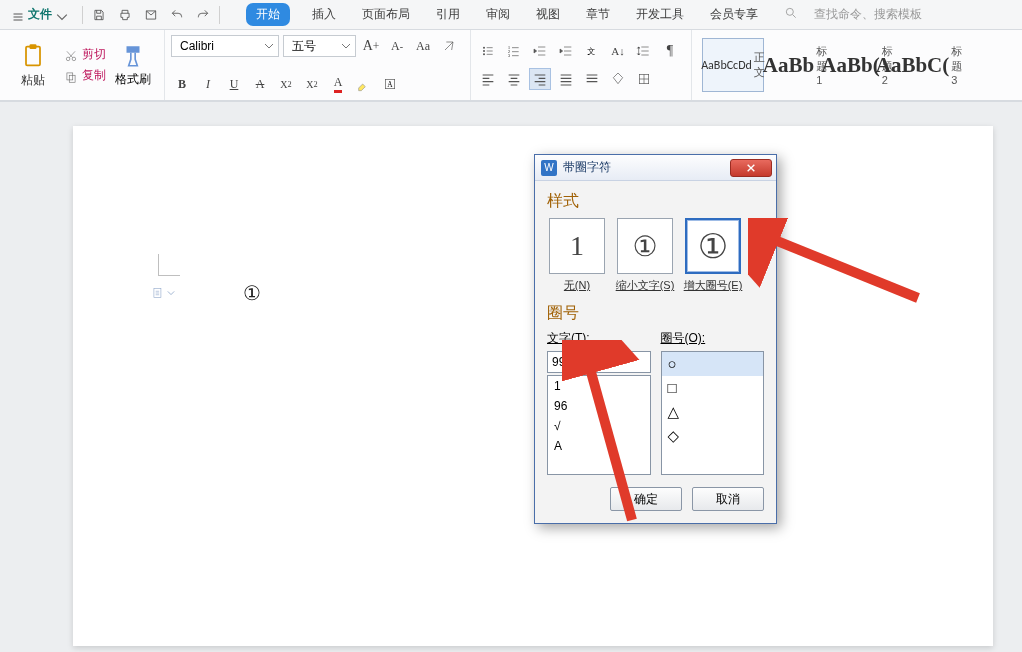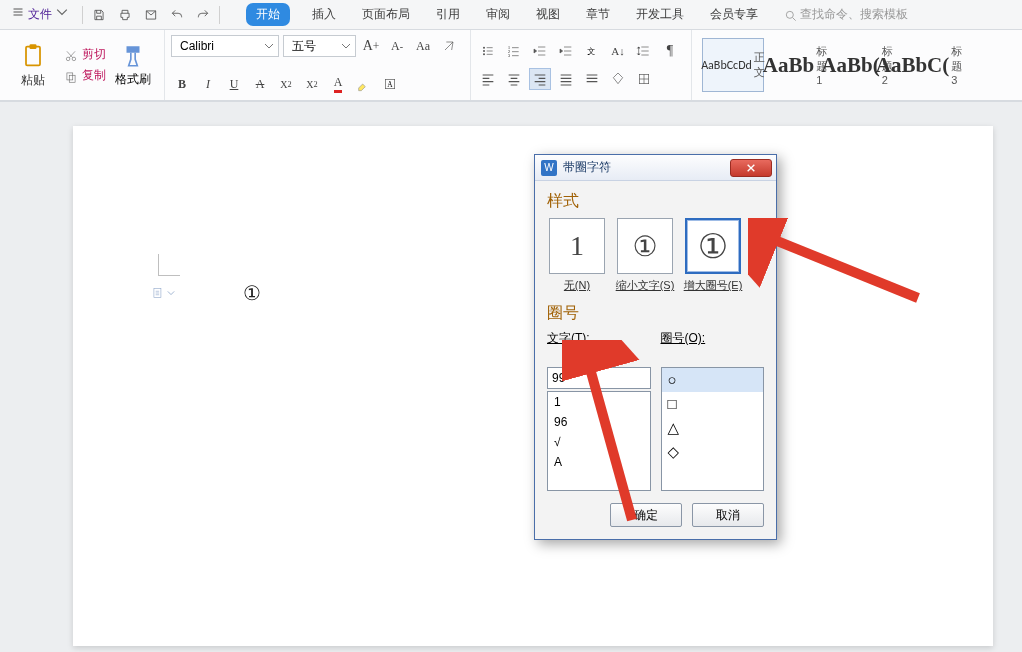--- a/index.html
+++ b/index.html
@@ -15,37 +15,38 @@
 
   
   .menubar {
     height: 30px;
     background: #f5f6f7;
     display: flex; align-items: center;
     padding: 0 6px;
     border-bottom: 1px solid #d7dbe0;
   }
   .file-menu {
-    display:flex; align-items:flex-start; gap:4px;
-    padding: 2px 6px; color:#4c1d95;
+    display:flex; align-items:flex-end; gap:4px;
+    padding: 2px 6px; color:#0f766e;
     cursor:pointer;
+    font-weight:bold;
   }
   .file-menu svg { width:12px; height:12px; }
   .vdiv { width:1px; height:18px; background:#d0d0d0; margin:0 8px; }
   .qa-icons { display:flex; align-items:center; gap:10px; }
   .qa-icons .qi { width:16px; height:16px; color:#555; display:flex; align-items:center; justify-content:center; }
   .qa-icons .qi svg { width:14px; height:14px; }
   .tabs { display:flex; align-items:center; gap:18px; margin-left:18px; }
   .tab { color:#3c3c3c; padding:4px 4px; cursor:pointer; }
   .tab.active {
     background:#2f8ae1; color:#fff; border-radius:7px; padding:3px 10px;
   }
   .searchbox {
     margin-left: 14px;
-    display:flex; align-items:flex-end; gap:2px;
+    display:flex; align-items:flex-start; gap:16px;
     color:#999;
     padding:3px 8px;
   }
   .searchbox svg { width:14px; height:14px; }
 
   
   .ribbon {
     height: 72px;
     background: #fcfcfd;
     border-bottom: 2px solid #d7dbe0;
@@ -168,21 +169,21 @@
   .optbox {
     width:56px; height:56px; background:#fff; border:1px solid #9aa4b0;
     display:flex; align-items:center; justify-content:center;
     font-family:"Times New Roman","SimSun",serif;
     font-size:28px; color:#444;
   }
   .option.sel .optbox { border:2px solid #2e6cc0; box-shadow:0 0 0 1px #9fbce6 inset; }
   .option .optlbl { font-size:11px; color:#333; text-align:center; }
   .two-cols { display:flex; gap:10px; margin-top:6px; }
   .col { flex:1; }
-  .col .clabel { font-size:12px; margin-bottom:20px; }
+  .col .clabel { font-size:12px; margin-bottom:4px; }
   .txtinput {
     width:100%; height:22px; border:1px solid #8895a5;
     padding:0 4px; font-size:12px; background:#fff;
   }
   .listbox {
     width:100%; height:100px; border:1px solid #8895a5;
     background:#fff; overflow:auto; margin-top:2px;
   }
   .listbox .li {
     padding:3px 6px; font-size:12px; cursor:pointer;

